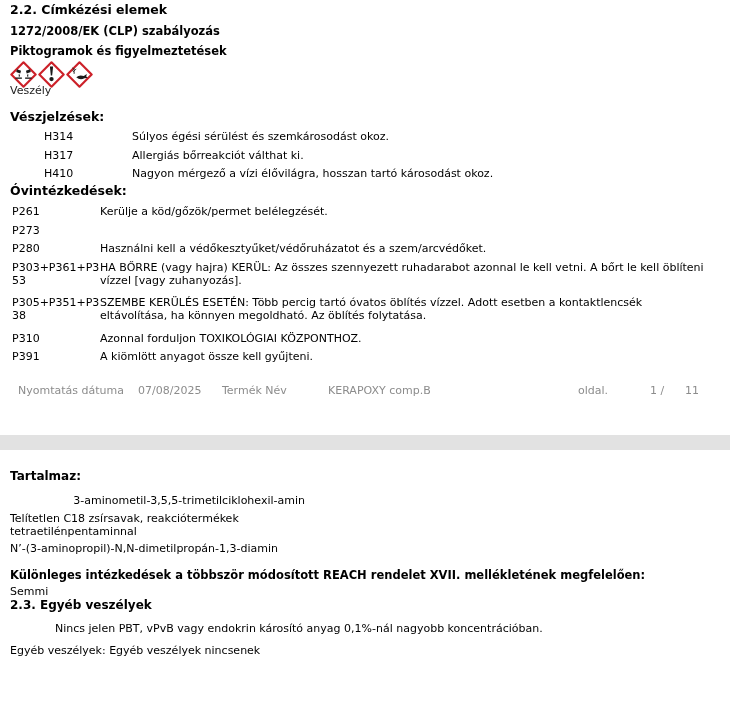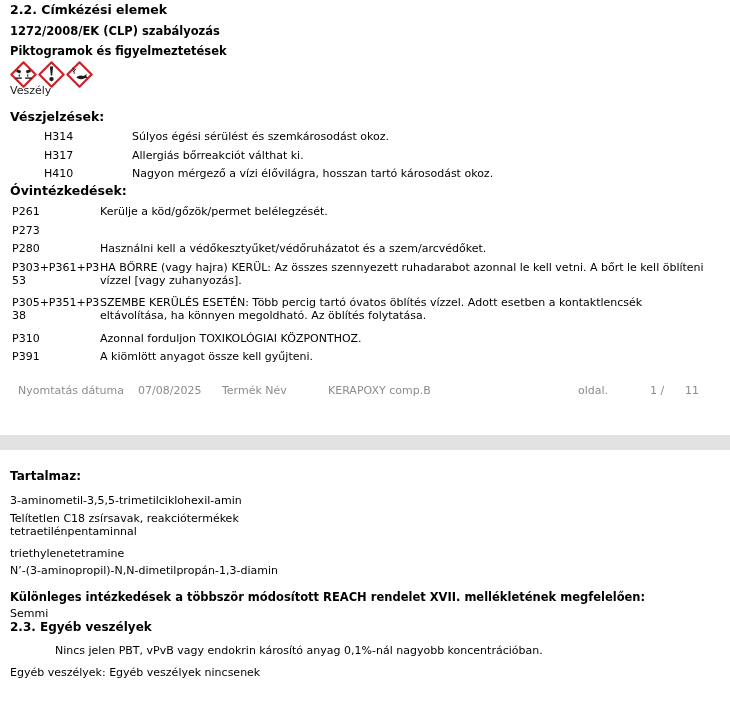--- a/index.html
+++ b/index.html
@@ -46,21 +46,21 @@
   .f-page-cur    { left: 650px; }
   .f-page-tot    { left: 685px; }
 
   
   .divider { left: 0; top: 435px; width: 730px; height: 15px; background: #e2e2e2; }
 
   
   .page2 { left: 10px; top: 468px; width: 712px; }
   .p2-contains { font-size: 12px; font-weight: bold; line-height: 13px; margin-top: 2px; }
   .substance { line-height: 13px; max-width: 295px; }
-  .sub-0 { margin-top: 11px; }
+  .sub-0 { margin-top: 11px; text-align: right; }
   .sub-1 { margin-top: 5px; }
   .sub-2 { margin-top: 9px; }
   .sub-3 { margin-top: 4px; }
   .p2-reach { font-size: 11.5px; font-weight: bold; line-height: 13px; margin-top: 14px; }
   .p2-semmi { line-height: 13px; margin-top: 3px; }
   .p2-23 { font-size: 12px; font-weight: bold; line-height: 13px; margin-top: 1px; }
   .p2-pbt { line-height: 13px; margin-top: 10px; margin-left: 45px; }
   .p2-other { line-height: 13px; margin-top: 9px; }
 </style>
 </head>
@@ -155,21 +155,20 @@
     <span class="f-page-cur">1 /</span>
     <span class="f-page-tot">11</span>
   </div>
 
   <div class="abs divider"></div>
 
   <div class="abs page2">
     <div class="p2-contains">Tartalmaz:</div>
     <div class="substance sub-0">3-aminometil-3,5,5-trimetilciklohexil-amin</div>
     <div class="substance sub-1">Telítetlen C18 zsírsavak, reakciótermékek tetraetilénpentaminnal</div>
-    <div class="substance sub-2">triethylenetetramine</div>
     <div class="substance sub-3">N’-(3-aminopropil)-N,N-dimetilpropán-1,3-diamin</div>
     <div class="p2-reach">Különleges intézkedések a többször módosított REACH rendelet XVII. mellékletének megfelelően:</div>
     <div class="p2-semmi">Semmi</div>
     <div class="p2-23">2.3. Egyéb veszélyek</div>
     <div class="p2-pbt">Nincs jelen PBT, vPvB vagy endokrin károsító anyag 0,1%-nál nagyobb koncentrációban.</div>
     <div class="p2-other">Egyéb veszélyek: Egyéb veszélyek nincsenek</div>
   </div>
 
 </div>
 

